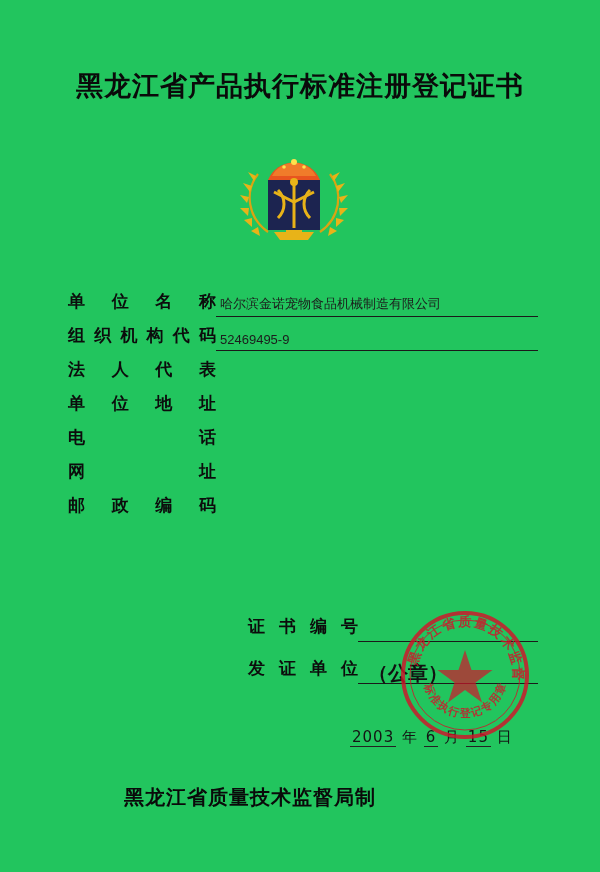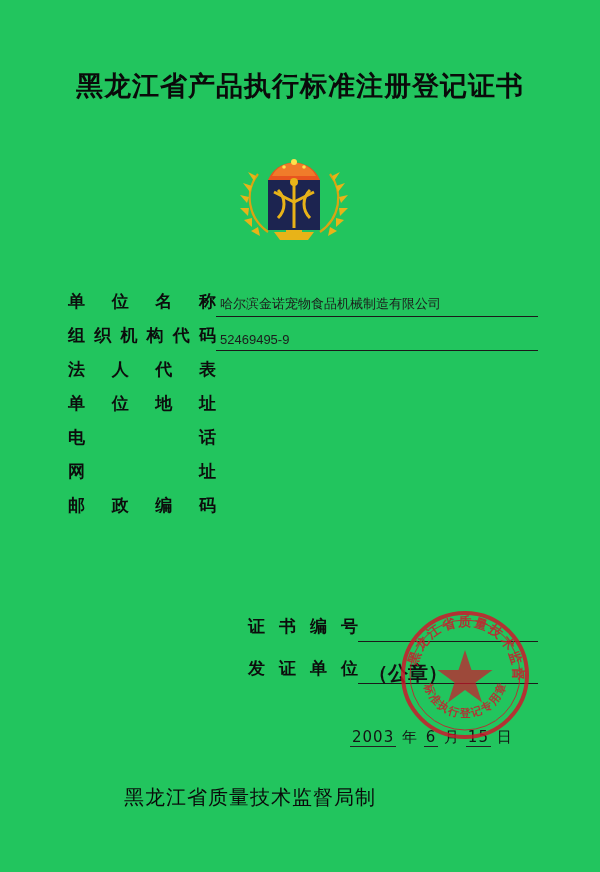--- a/index.html
+++ b/index.html
@@ -139,21 +139,21 @@
   }
 
   
   .footer {
     position: absolute;
     top: 784px;
     left: 0;
     width: 500px;
     text-align: center;
     font-family: "DejaVu Serif", serif;
-    font-weight: normal;
+    font-weight: bold;
     font-size: 20px;
     color: #0a0a0a;
     letter-spacing: 1px;
   }
 
   
   .seal {
     position: absolute;
     top: 606px;
     left: 396px;

